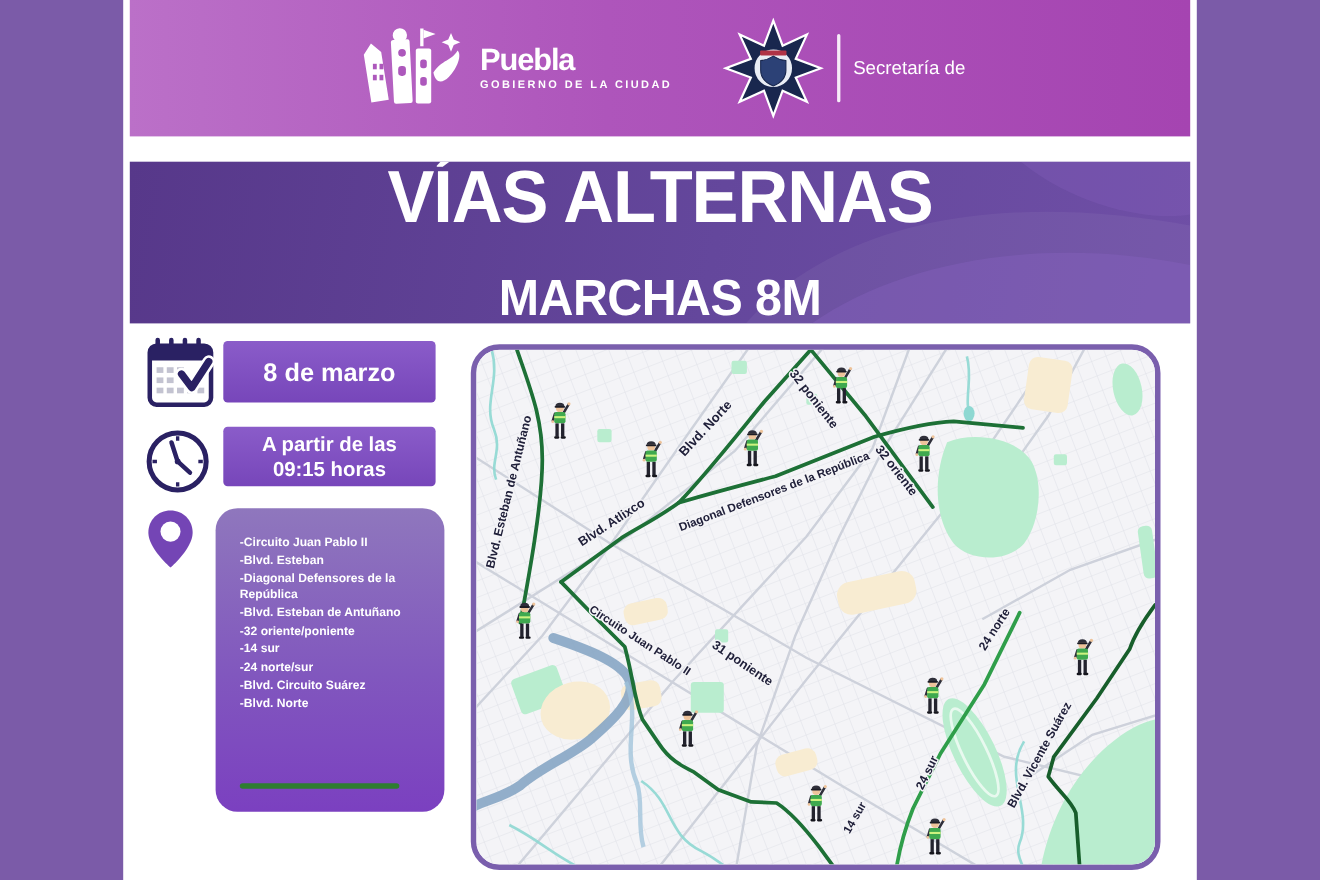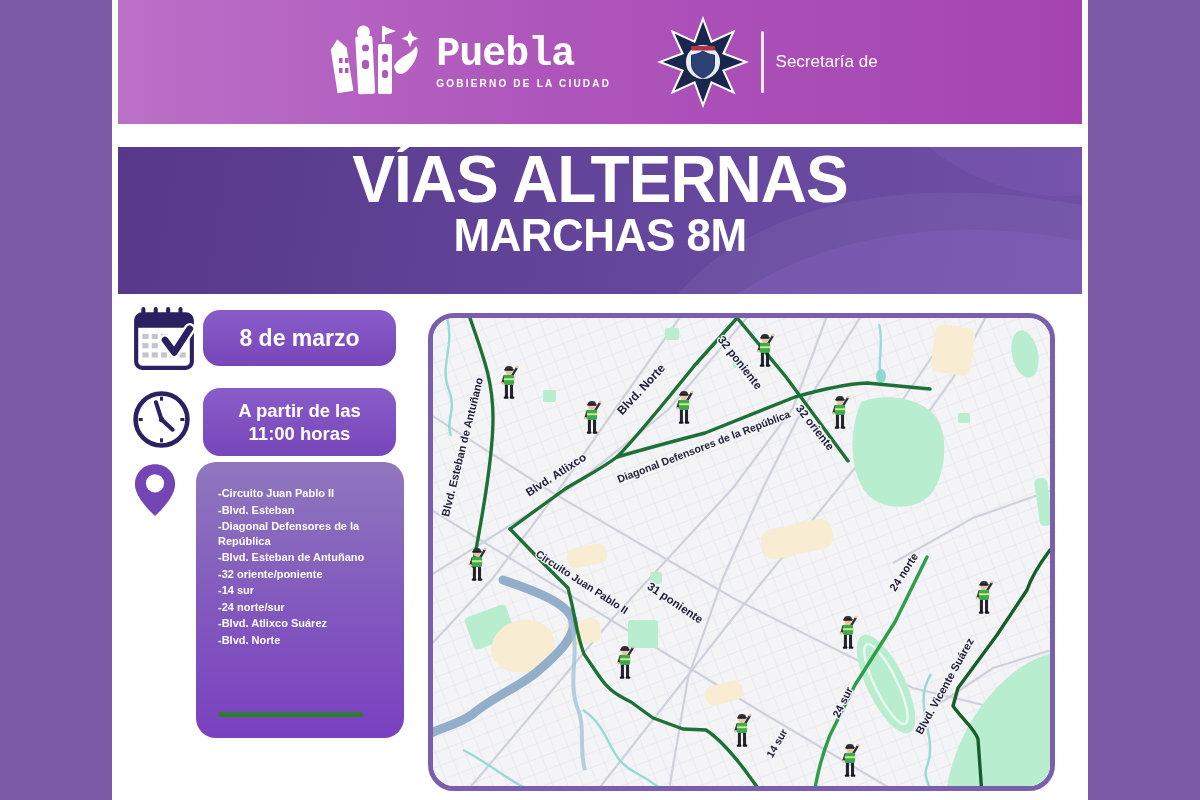--- a/index.html
+++ b/index.html
@@ -9,44 +9,44 @@
   .side-strip{position:absolute;top:0;width:112px;height:800px;background:#7b5ba8;}
   .side-strip.left{left:0;}
   .side-strip.right{left:1088px;}
   .content{position:absolute;left:118px;top:0;width:964px;height:800px;}
 
   
   .top-banner{position:absolute;left:0;top:0;width:964px;height:124px;
       background:linear-gradient(90deg,#bb70c8 0%,#ae55bb 45%,#a544b1 100%);
       display:flex;align-items:center;justify-content:center;gap:46px;}
   .puebla-logo{display:flex;align-items:center;gap:10px;}
-  .puebla-word{color:#fff;font-size:40px;font-weight:800;letter-spacing:-1px;line-height:1;font-family:Liberation Mono, monospace;}
+  .puebla-word{color:#fff;font-size:28px;font-weight:800;letter-spacing:-1px;line-height:1;}
   .puebla-tag{color:#fff;font-size:10px;font-weight:700;letter-spacing:2.2px;margin-top:3px;}
   .ssc-logo{display:flex;align-items:center;gap:12px;}
   .ssc-divider{width:2.5px;height:62px;background:rgba(255,255,255,.9);border-radius:2px;}
   .ssc-prefix{color:#fff;font-size:17px;font-weight:400;line-height:1.15;}
   .ssc-name{color:#fff;font-size:25px;font-weight:800;letter-spacing:.5px;line-height:1.02;}
 
   
   .title-band{position:absolute;left:0;top:147px;width:964px;height:147px;
       background:linear-gradient(100deg,#57388a 0%,#64479c 55%,#6f4fa6 100%);
-      display:flex;flex-direction:column;align-items:center;justify-content:flex-start;overflow:hidden;}
+      display:flex;flex-direction:column;align-items:center;justify-content:space-between;overflow:hidden;}
   .title-band svg.swirls{position:absolute;left:0;top:0;}
   .title-main{position:relative;margin:0;color:#fff;font-size:64px;font-weight:800;
       letter-spacing:-1px;line-height:1;transform:scaleY(1.05);}
   .title-sub{position:relative;margin:2px 0 0 0;color:#fff;font-size:44px;font-weight:800;
       letter-spacing:-.5px;line-height:1;transform:scaleY(1.05);}
 
   
   .icon-abs{position:absolute;}
   .pill{position:absolute;background:linear-gradient(180deg,#8a5cc9 0%,#7746ba 100%);
-      border-radius:17px;display:flex;flex-direction:column;align-items:center;justify-content:center;
+      border-radius:4px;display:flex;flex-direction:column;align-items:center;justify-content:center;
       color:#fff;font-weight:700;text-align:center;}
   .pill.date{left:85px;top:310px;width:193px;height:56px;font-size:23px;}
-  .pill.time{left:85px;top:388px;width:193px;height:68px;font-size:18.5px;line-height:1.25;}
+  .pill.time{left:85px;top:388px;width:193px;height:54px;font-size:18.5px;line-height:1.25;}
   .streets-panel{position:absolute;left:78px;top:462px;width:208px;height:276px;
       background:linear-gradient(180deg,#8f77bd 0%,#8157be 55%,#7b40c0 100%);
       border-radius:20px;padding:24px 14px 0 22px;color:#fff;}
   .street-item{font-size:11px;font-weight:700;line-height:1.32;margin-bottom:2px;}
   .green-divider{position:absolute;left:22px;bottom:21px;width:145px;height:5.5px;
       border-radius:3px;background:#2e7d32;}
 
   
   .map-frame{position:absolute;left:310px;top:313px;width:627px;height:478px;
       border:5px solid #7a5fad;border-radius:26px;overflow:hidden;background:#f4f4f7;}
@@ -153,38 +153,38 @@
       <line x1="30" y1="48.5" x2="30" y2="52.5" stroke="#2a2163" stroke-width="3"></line>
       <line x1="7.5" y1="30" x2="11.5" y2="30" stroke="#2a2163" stroke-width="3"></line>
       <line x1="48.5" y1="30" x2="52.5" y2="30" stroke="#2a2163" stroke-width="3"></line>
       <line x1="30" y1="30" x2="24.5" y2="13" stroke="#2a2163" stroke-width="4" stroke-linecap="round"></line>
       <line x1="30" y1="30" x2="41" y2="40" stroke="#2a2163" stroke-width="4" stroke-linecap="round"></line>
       <circle cx="30" cy="30" r="2.6" fill="#2a2163"></circle>
     </svg>
 
     <div class="pill time">
       <span>A partir de las</span>
-      <span>11:00 horas</span>
+      <span>09:15 horas</span>
     </div>
 
     <svg class="icon-abs" style="left:14px;top:462px;" width="46" height="56" viewBox="0 0 48 58">
       <path d="M24,2 C12,2 3,11 3,23 C3,38 24,56 24,56 C24,56 45,38 45,23 C45,11 36,2 24,2 Z" fill="#7445b5"></path>
       <circle cx="24" cy="22" r="9.5" fill="#ffffff"></circle>
     </svg>
 
     <div class="streets-panel">
       <div>
           <div class="street-item">-Circuito Juan Pablo II</div>
           <div class="street-item">-Blvd. Esteban</div>
           <div class="street-item">-Diagonal Defensores de la República</div>
           <div class="street-item">-Blvd. Esteban de Antuñano</div>
           <div class="street-item">-32 oriente/poniente</div>
           <div class="street-item">-14 sur</div>
           <div class="street-item">-24 norte/sur</div>
-          <div class="street-item">-Blvd. Atlixco Suárez</div>
+          <div class="street-item">-Blvd. Circuito Suárez</div>
           <div class="street-item">-Blvd. Norte</div>
         </div>
       <div class="green-divider"></div>
     </div>
 
     <div class="map-frame">
       <svg width="617" height="468" viewBox="0 0 617 468">
         <defs>
           <pattern id="grid" width="14" height="14" patternUnits="userSpaceOnUse" patternTransform="rotate(-21)">
             <path d="M0,0 H14 M0,0 V14" stroke="#e0e1e8" stroke-width="1" fill="none"></path>

